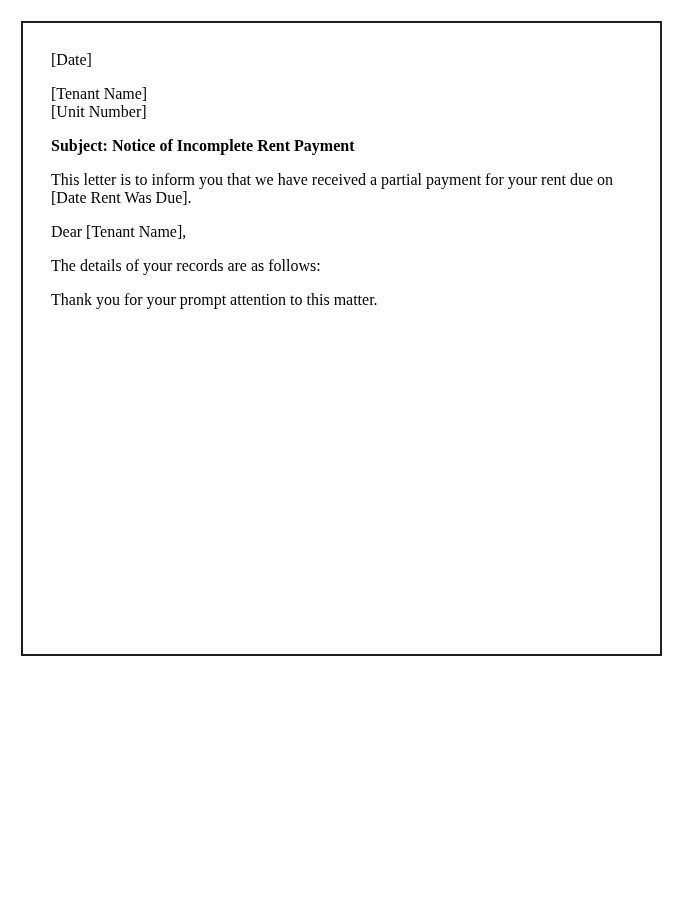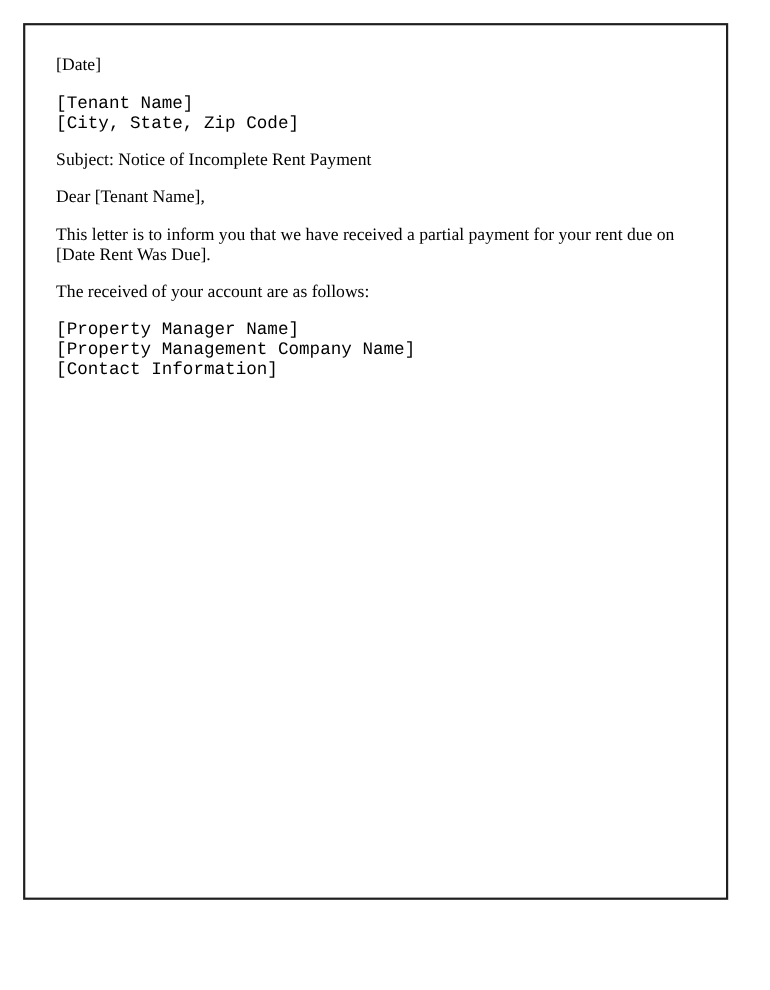--- a/index.html
+++ b/index.html
@@ -10,73 +10,68 @@
     height: 900px;
     font-family: "Liberation Serif", "DejaVu Serif", serif;
     font-size: 16px;
     color: #000000;
     -webkit-font-smoothing: antialiased;
   }
   .page {
     box-sizing: border-box;
     margin: 21px 0 0 21px;
     width: 641px;
-    height: 797px;
+    height: 635px;
     border: 2px solid #1f1f1f;
     padding: 12px 28px 28px 28px;
     background: #ffffff;
     overflow: hidden;
   }
   .para {
     margin: 16px 0;
     line-height: normal;
   }
   .block {
     margin: 16px 0;
   }
   .block div {
     line-height: normal;
-    font-family: Liberation Mono, monospace;
   }
   .bold {
-    font-weight: normal;
+    font-weight: bold;
   }
   ul.details {
     margin: 16px 0;
     padding-left: 40px;
     list-style-type: disc;
   }
   ul.details li {
     line-height: normal;
   }
 </style>
 </head>
 <body>
 
 <div class="page">
 
   <p class="para">[Date]</p>
 
   <div class="block">
     <div>[Tenant Name]</div>
-    <div>[City, State, Zip Code]</div>
+    <div>[Unit Number]</div>
   </div>
 
   <p class="para bold">Subject: Notice of Incomplete Rent Payment</p>
 
+  <p class="para">This letter is to inform you that we have received a partial payment for your rent due on [Date Rent Was Due].</p>
+
   <p class="para">Dear [Tenant Name],</p>
 
-  <p class="para">This letter is to inform you that we have received a partial payment for your rent due on [Date Rent Was Due].</p>
-
-  <p class="para">The received of your account are as follows:</p>
+  <p class="para">The details of your records are as follows:</p>
 
 
 
 
+  <p class="para">Thank you for your prompt attention to this matter.</p>
 
 
-  <div class="block">
-    <div>[Property Manager Name]</div>
-    <div>[Property Management Company Name]</div>
-    <div>[Contact Information]</div>
-  </div>
 
 </div>
 
 </body></html>

